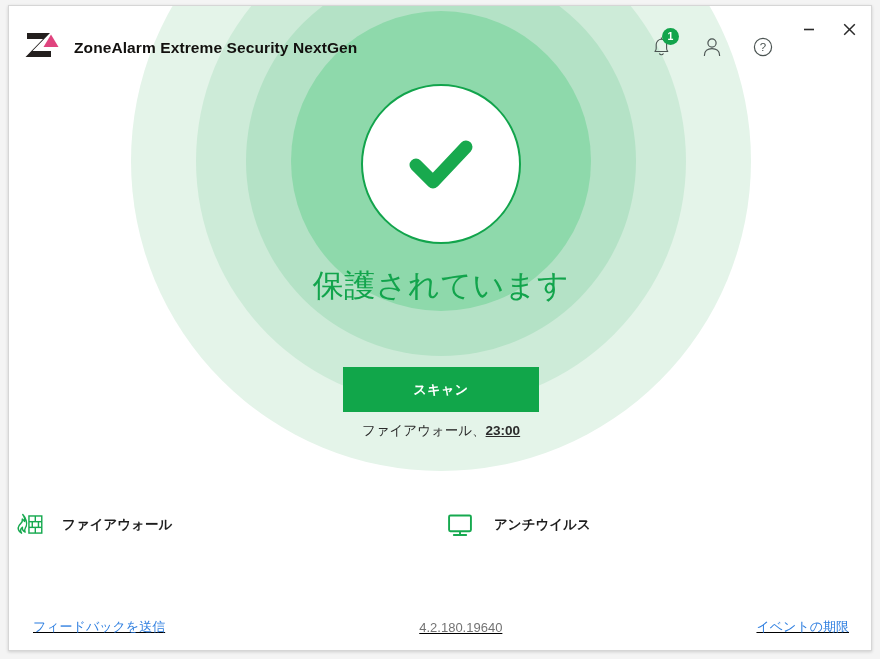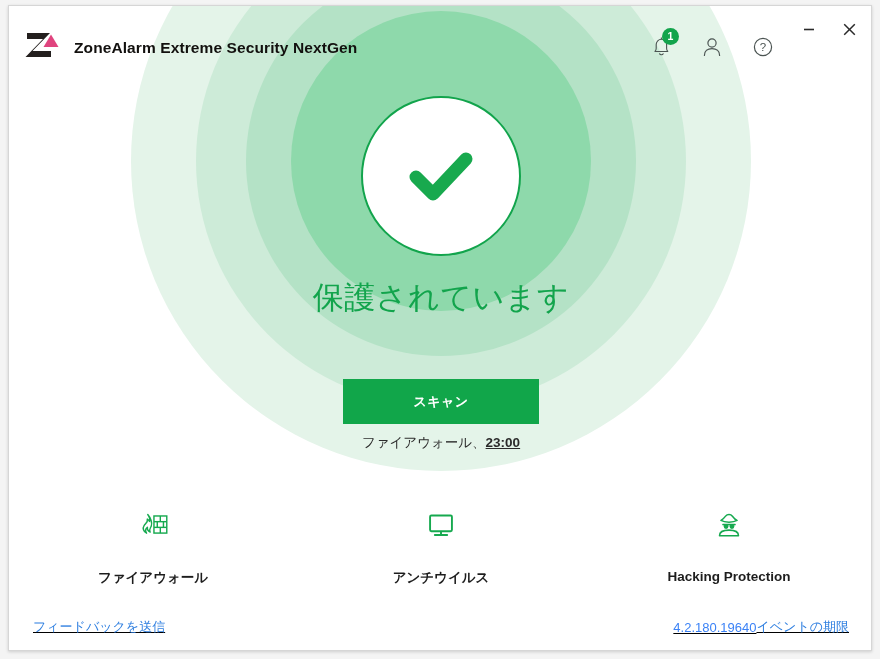--- a/index.html
+++ b/index.html
@@ -122,21 +122,21 @@
     background: none;
     border: none;
     cursor: pointer;
     color: #2a2a2a;
   }
 
   
   #status-zone {
     position: absolute;
     left: 0;
-    top: 13px;
+    top: 1px;
     width: 864px;
     height: 470px;
     z-index: 4;
   }
   #status-shield {
     position: absolute;
     left: 50%;
     top: 77px;
     transform: translateX(-50%);
     width: 160px;
@@ -190,23 +190,23 @@
     position: absolute;
     left: 0;
     top: 500px;
     width: 864px;
     display: flex;
     z-index: 4;
   }
   .feature-tile {
     flex: 1;
     display: flex;
-    flex-direction: column;
-    align-items: center;
-    gap: 25px;
+    flex-direction: row;
+    align-items: center;
+    gap: 15px;
     cursor: pointer;
   }
   .feature-icon { width: 38px; height: 38px; display: block; }
   .feature-label {
     font-size: 13.5px;
     font-weight: bold;
     color: #1d1d1d;
     white-space: nowrap;
   }
 
@@ -225,23 +225,23 @@
     text-decoration: underline;
   }
   .footer-link {
     font-size: 13px;
     color: #2f7fe0;
     cursor: pointer;
     white-space: nowrap;
   }
   #footer-version {
     flex: 1;
-    text-align: right;
+    text-align: center;
     font-size: 13px;
-    color: #3b82f6;
+    color: #737373;
   }
 </style>
 </head>
 <body>
 
 <div id="app-window">
 
   <div id="rings-backdrop">
     <div class="ring ring-1"></div>
     <div class="ring ring-2"></div>
@@ -333,30 +333,20 @@
     <div class="feature-tile">
       <svg class="feature-icon" viewBox="0 0 40 40">
         <rect x="8.5" y="10" width="23" height="16.5" rx="1.4" fill="none" stroke="#16a94f" stroke-width="2"></rect>
         <line x1="20" y1="26.5" x2="20" y2="30.5" stroke="#16a94f" stroke-width="2"></line>
         <line x1="13.5" y1="30.5" x2="26.5" y2="30.5" stroke="#16a94f" stroke-width="2" stroke-linecap="round"></line>
       </svg>
       <span class="feature-label">アンチウイルス</span>
     </div>
 
 
-    <div class="feature-tile">
-      <svg class="feature-icon" viewBox="0 0 40 40">
-        <path d="M11.5 15.2 C13.5 14.4 15.2 12.3 16.4 10.7 C17.4 9.4 18.6 8.9 20 8.9 C21.4 8.9 22.6 9.4 23.6 10.7 C24.8 12.3 26.5 14.4 28.5 15.2 C26.5 16.4 23.5 17 20 17 C16.5 17 13.5 16.4 11.5 15.2 Z" fill="none" stroke="#16a94f" stroke-width="1.6" stroke-linejoin="round"></path>
-        <path d="M13.6 19.6 L26.4 19.6" stroke="#16a94f" stroke-width="1.6" stroke-linecap="round"></path>
-        <circle cx="16.9" cy="21.6" r="2.5" fill="#16a94f"></circle>
-        <circle cx="23.1" cy="21.6" r="2.5" fill="#16a94f"></circle>
-        <path d="M10 31.2 C10 27.2 14.4 25.4 20 25.4 C25.6 25.4 30 27.2 30 31.2 Z" fill="none" stroke="#16a94f" stroke-width="1.6" stroke-linejoin="round"></path>
-      </svg>
-      <span class="feature-label">Hacking Protection</span>
-    </div>
 
   </div>
 
   <div id="footer-bar">
     <span class="footer-link">フィードバックを送信</span>
     <span id="footer-version">4.2.180.19640</span>
     <span class="footer-link">イベントの期限</span>
   </div>
 
 </div>

